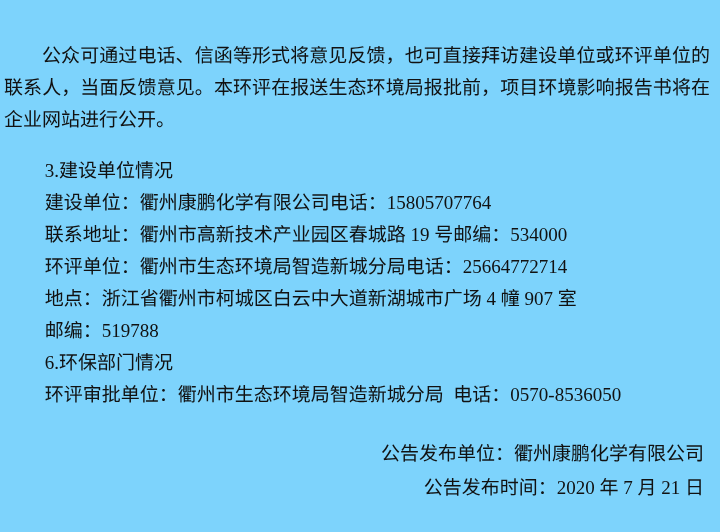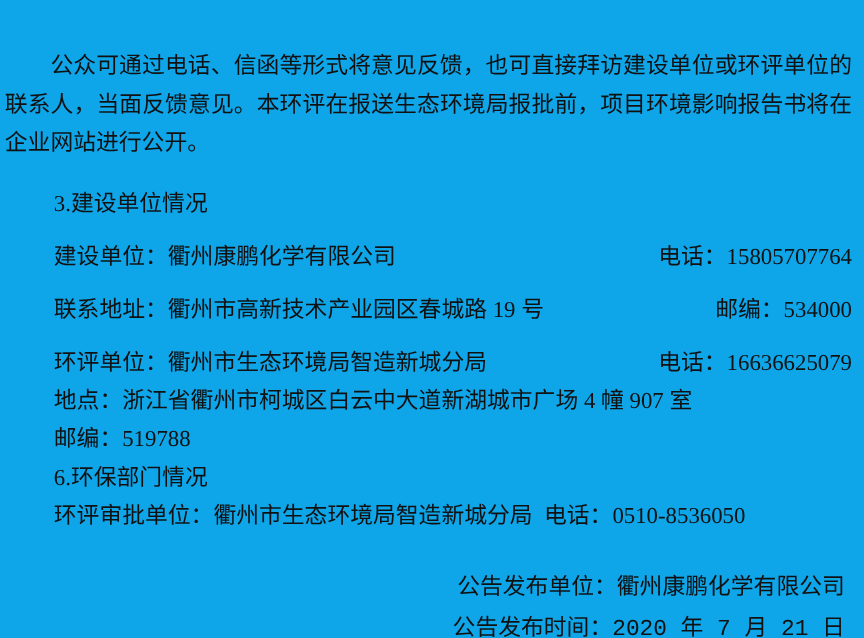--- a/index.html
+++ b/index.html
@@ -4,21 +4,21 @@
 <style>
   html, body {
     margin: 0;
     padding: 0;
     background: #ffffff;
   }
   .page {
     position: relative;
     width: 720px;
     height: 532px;
-    background: #0ea5e9;
+    background: #7dd3fc;
     color: #111111;
     font-family: "Liberation Serif", "DejaVu Serif", serif;
     font-size: 19px;
     line-height: 32px;
     overflow: hidden;
     box-sizing: border-box;
     padding: 21px 10px 0 4px;
   }
   .para {
     text-align: justify;
@@ -26,31 +26,30 @@
     white-space: pre-wrap;
   }
   .line {
     white-space: pre-wrap;
   }
   .indent {
     padding-left: 2.15em;
   }
   .row {
     display: flex;
-    justify-content: space-between;
     align-items: baseline;
   }
   .row .left  { white-space: pre-wrap; }
-  .row .right { white-space: pre-wrap; text-align: right; margin-top: 12px; }
+  .row .right { white-space: pre-wrap; text-align: right; }
   .footer {
     margin-top: 26px;
     text-align: right;
     padding-right: 6px;
   }
-  .footer .line { line-height: 34px; font-family: Liberation Mono, monospace; }
+  .footer .line { line-height: 34px; }
 </style>
 </head>
 <body>
 
 <div class="page">
 
   <p class="para">公众可通过电话、信函等形式将意见反馈，也可直接拜访建设单位或环评单位的联系人，当面反馈意见。本环评在报送生态环境局报批前，项目环境影响报告书将在企业网站进行公开。</p>
 
   <div class="line indent">3.建设单位情况</div>
 
@@ -60,29 +59,29 @@
   </div>
 
   <div class="row indent">
     <span class="left">联系地址：衢州市高新技术产业园区春城路 19 号</span>
     <span class="right">邮编：534000</span>
   </div>
 
 
   <div class="row indent">
     <span class="left">环评单位：衢州市生态环境局智造新城分局</span>
-    <span class="right">电话：16636625079</span>
+    <span class="right">电话：25664772714</span>
   </div>
 
   <div class="line indent">地点：浙江省衢州市柯城区白云中大道新湖城市广场 4 幢 907 室</div>
 
   <div class="line indent">邮编：519788</div>
 
   <div class="line indent">6.环保部门情况</div>
 
-  <div class="line indent">环评审批单位：衢州市生态环境局智造新城分局  电话：0510-8536050</div>
+  <div class="line indent">环评审批单位：衢州市生态环境局智造新城分局  电话：0570-8536050</div>
 
   <div class="footer">
     <div class="line">公告发布单位：衢州康鹏化学有限公司</div>
     <div class="line">公告发布时间：2020 年 7 月 21 日</div>
   </div>
 
 </div>
 
 </body></html>

